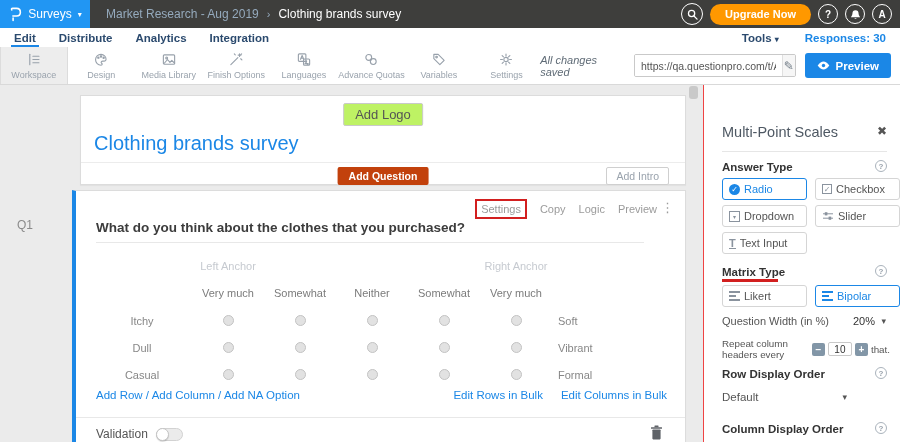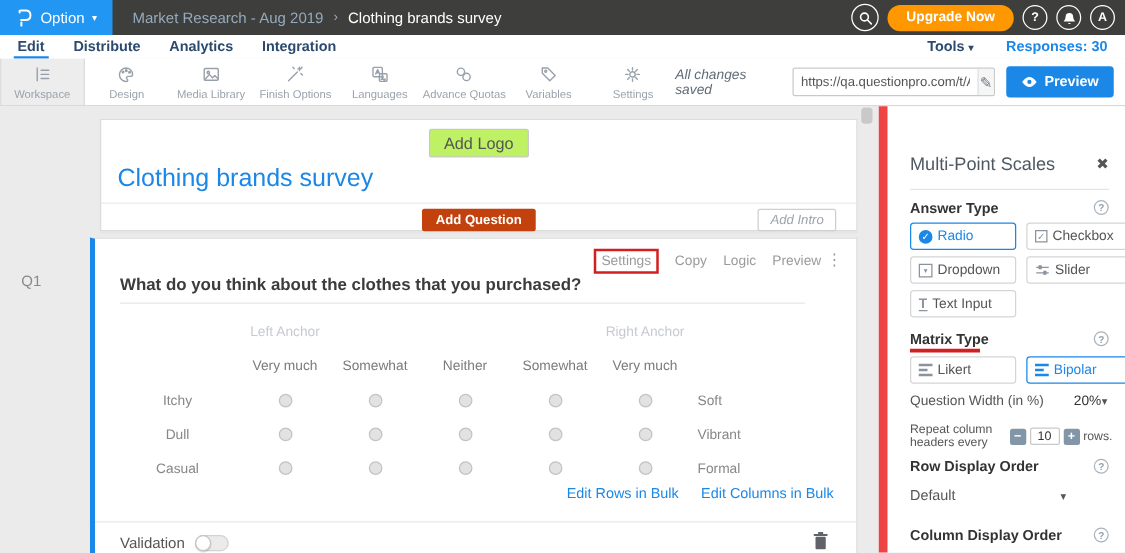--- a/index.html
+++ b/index.html
@@ -56,21 +56,21 @@
 
   .card { position:absolute; background:#fff; border:1px solid #dcdcdc; box-shadow:0 1px 1px rgba(0,0,0,.04); }
   #survey-head-card { left:80px; top:10px; width:606px; height:90px; }
   .add-logo-btn { position:absolute; top:7px; left:50%; transform:translateX(-50%); background:#bef264;
     border:1px solid #c9c9c9; border-radius:2px; font-size:13px; color:#555; padding:3px 11px; cursor:pointer; }
   .survey-title { position:absolute; left:13px; top:36px; font-size:20px; color:#1b87e6; cursor:text; }
   .head-divider { position:absolute; left:0; right:0; top:66px; border-top:1px solid #ececec; }
   .add-question-btn { position:absolute; top:71px; left:50%; transform:translateX(-50%); background:#c2410c;
     color:#fff; border:none; border-radius:2px; font-size:10.5px; font-weight:bold; height:18px; padding:0 11px; cursor:pointer; }
   .add-intro-btn { position:absolute; top:71px; right:16px; background:#fff; color:#9aa3ad;
-    border:1px solid #cfcfcf; border-radius:2px; font-size:10.5px; height:18px; padding:0 9px; cursor:pointer;font-style:italic; }
+    border:1px solid #cfcfcf; border-radius:2px; font-size:10.5px; height:18px; padding:0 9px; cursor:pointer; }
 
   #question-card { left:72px; top:105px; width:614px; height:260px; border-left:4px solid #1b87e6; }
   .q-actions { position:absolute; top:8px; right:28px; display:flex; align-items:center; gap:13px;
     font-size:11px; color:#9b9b9b; }
   .q-action { cursor:pointer; }
   .q-action.boxed { border:2px solid #d21f1f; padding:2px 4px; }
   .kebab { position:absolute; top:9px; right:11px; font-size:13px; color:#9b9b9b; cursor:pointer; }
   .q-text { position:absolute; left:20px; top:29px; font-size:13.5px; font-weight:600; color:#3c3c3c; cursor:text; }
   .q-underline { position:absolute; left:20px; top:51px; width:548px; border-top:1px solid #e8e8e8; }
 
@@ -88,21 +88,21 @@
   .q-links-r { position:absolute; right:18px; top:198px; font-size:11.5px; display:flex; gap:18px; }
   .q-divider { position:absolute; left:0; right:0; top:226px; border-top:1px solid #e8e8e8; }
   .validation-row { position:absolute; left:20px; top:236px; display:flex; align-items:center; gap:8px; }
   .validation-lbl { font-size:12px; color:#555; }
   .toggle { width:27px; height:13px; background:#ebebeb; border:1px solid #d2d2d2; border-radius:8px; position:relative; cursor:pointer; }
   .toggle .knob { position:absolute; left:-1px; top:-1px; width:13px; height:13px; background:#fff;
     border:1px solid #c4c4c4; border-radius:50%; box-shadow:0 1px 1px rgba(0,0,0,.15); }
   .trash { position:absolute; right:22px; top:234px; cursor:pointer; }
 
   
-  #panel { position:absolute; left:703px; top:0; width:197px; height:357px; background:#fff; border-left:7px solid #ef4444; }
+  #panel { position:absolute; left:703px; top:0; width:197px; height:357px; background:#fff; border-left:1px solid #ef4444; }
   .panel-title { position:absolute; left:18px; top:39px; font-size:14.5px; color:#4e5863; }
   .panel-close { position:absolute; right:13px; top:39px; font-size:12px; color:#555; cursor:pointer; }
   .panel-divider { position:absolute; left:18px; right:13px; top:66px; border-top:1px solid #e6e6e6; }
   .sec-lbl { font-size:11.5px; font-weight:bold; color:#333; position:absolute; left:18px; }
   .help-dot { position:absolute; right:13px; width:12px; height:12px; border:1px solid #aab3bc; border-radius:50%;
     color:#98a1ab; font-size:8px; font-weight:bold; display:flex; align-items:center; justify-content:center; cursor:pointer; }
   .opt-grid { position:absolute; left:18px; top:93px; display:grid; grid-template-columns:85px 85px; gap:5px 8px; }
   .opt-btn { height:22px; border:1px solid #d5d5d5; border-radius:3px; background:#fff; display:flex; align-items:center;
     gap:4px; padding:0 6px; font-size:11px; color:#555; cursor:pointer; }
   .opt-btn.selected { border-color:#1b87e6; color:#1b87e6; }
@@ -133,21 +133,21 @@
 </style>
 </head>
 <body>
 
 <div id="header">
   <div class="logo-block">
     <svg class="logo-mark" viewBox="0 0 20 20">
       <path d="M5 4 q-1-2.2 1.3-2.2 h5.2 q5 0 5 5.1 t-5 5.1 h-5" fill="none" stroke="#fff" stroke-width="2.1" stroke-linecap="round"></path>
       <path d="M6.8 14.6 v3.4" fill="none" stroke="#fff" stroke-width="2.1" stroke-linecap="round"></path>
     </svg>
-    <span class="logo-menu">Option</span>
+    <span class="logo-menu">Surveys</span>
     <span class="logo-caret">▾</span>
   </div>
   <div class="breadcrumb">
     <span class="crumb-folder">Market Research - Aug 2019</span>
     <span class="crumb-sep">›</span>
     <span class="crumb-current">Clothing brands survey</span>
   </div>
   <div class="header-right">
     <span class="hdr-circle search-circle">
       <svg width="11" height="11" viewBox="0 0 12 12">
@@ -325,20 +325,23 @@
 
       <span class="row-lbl">Casual</span>
       <span class="radio"></span>
       <span class="radio"></span>
       <span class="radio"></span>
       <span class="radio"></span>
       <span class="radio"></span>
       <span class="row-lbl-r">Formal</span>
     </div>
 
+    <div class="q-links">
+      <a>Add Row</a><span class="sep"> / </span><a>Add Column</a><span class="sep"> / </span><a>Add NA Option</a>
+    </div>
     <div class="q-links-r">
       <a>Edit Rows in Bulk</a>
       <a>Edit Columns in Bulk</a>
     </div>
 
     <div class="q-divider"></div>
     <div class="validation-row">
       <span class="validation-lbl">Validation</span>
       <span class="toggle">
           <span class="knob"></span>
@@ -413,21 +416,21 @@
       <span>Question Width (in %)</span>
       <span class="qw-val">20%</span>
       <span class="qw-caret">▾</span>
     </div>
 
     <div class="inline-row rep-row">
       <span>Repeat column headers every</span>
       <button class="step-btn">−</button>
       <input class="step-input" value="10" style="">
       <button class="step-btn">+</button>
-      <span>rows.</span>
+      <span>that.</span>
     </div>
 
     <div class="sec-lbl" style="top:283px;">Row Display Order</div>
     <span class="help-dot" style="top:282px;">?</span>
     <div class="sel-row" style="top:306px;">
       <span>Default</span>
       <span class="c">▾</span>
     </div>
 
     <div class="sec-lbl" style="top:338px;">Column Display Order</div>

